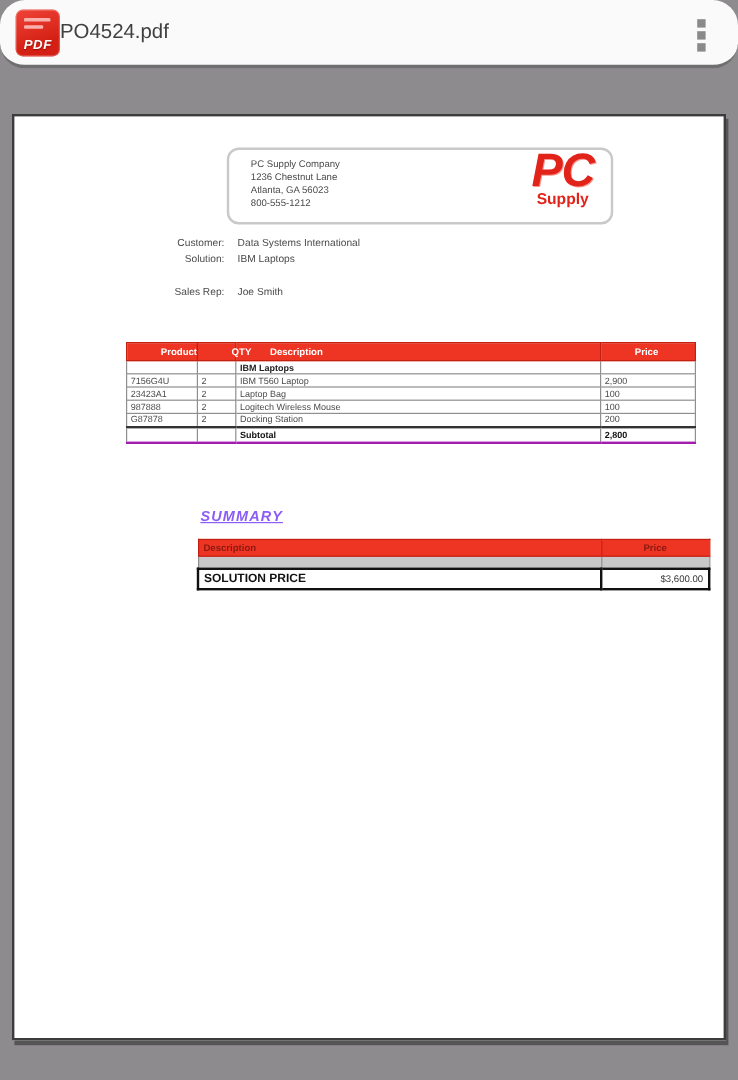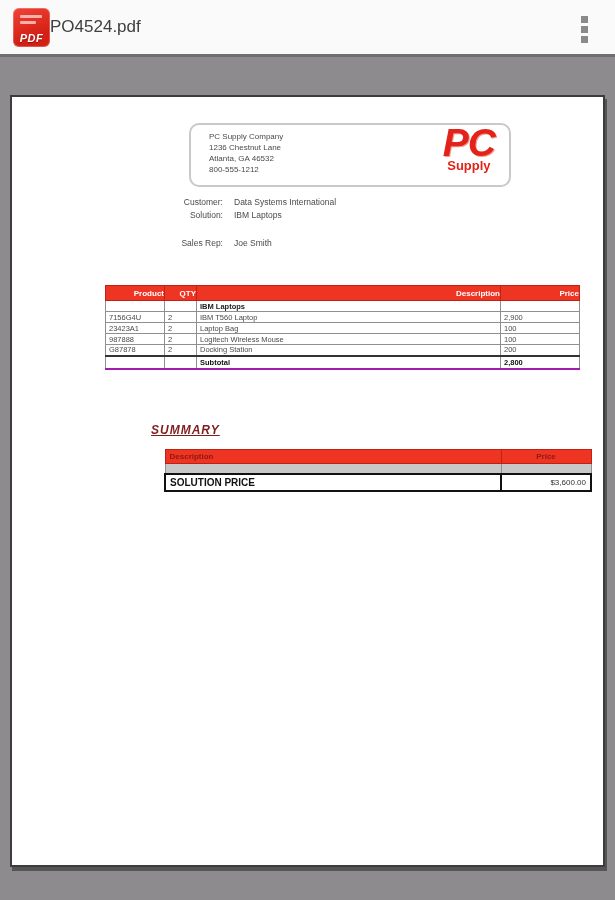--- a/index.html
+++ b/index.html
@@ -3,21 +3,21 @@
 <meta charset="utf-8">
 <style>
   * { margin: 0; padding: 0; box-sizing: border-box; }
   html, body { width: 615px; height: 900px; overflow: hidden; }
   body { font-family: "Liberation Sans", sans-serif; background: #8d8b8d; }
 
   
   .appbar {
     position: absolute; left: 0; top: 0; width: 615px; height: 57px;
     background: #fafafa; border-bottom: 3px solid #6f6f6f;
-    display: flex; align-items: center;
+    display: flex; align-items: center; border-radius: 21px;
   }
   .pdf-icon {
     width: 37px; height: 39px; margin-left: 13px; position: relative;
     background: linear-gradient(160deg, #f04438 0%, #d41f14 70%);
     border-radius: 6px; box-shadow: inset 0 0 0 1px rgba(255,255,255,0.25);
   }
   .pdf-icon .line { position: absolute; left: 7px; height: 3px; background: #f7b0aa; border-radius: 1px; }
   .pdf-icon .line.l1 { top: 7px;  width: 22px; }
   .pdf-icon .line.l2 { top: 13px; width: 16px; }
   .pdf-icon .label {
@@ -50,53 +50,53 @@
   .addr { position: absolute; left: 18px; top: 6px; font-size: 8px; line-height: 11px; color: #4f4f4f; }
   .logo { position: absolute; right: 14px; top: 2px; text-align: center; }
   .logo-top {
     font-size: 39px; font-weight: bold; font-style: italic; line-height: 32px;
     color: #e2231a; text-shadow: 1px 1px 0 #f59a93; letter-spacing: -1px;
   }
   .logo-bottom { font-size: 13px; font-weight: bold; color: #e2231a; line-height: 13px; }
 
   
   .info-block { position: absolute; left: 0; top: 99px; width: 400px; }
-  .info-row { display: flex; font-size: 8.5px; line-height: 13px; color: #4f4f4f; margin-left: 36px; }
+  .info-row { display: flex; font-size: 8.5px; line-height: 13px; color: #4f4f4f; }
   .info-row .lbl { width: 175px; text-align: right; }
   .info-row .val { margin-left: 11px; }
   .info-gap { height: 15px; }
 
   
   .items-table {
     position: absolute; left: 93px; top: 188px; width: 474px;
     border-collapse: collapse; table-layout: fixed;
     font-size: 7.5px;
   }
   .items-table col.c-product { width: 59px; }
   .items-table col.c-qty { width: 32px; }
   .items-table col.c-desc { width: 304px; }
   .items-table col.c-price { width: 79px; }
   .items-table th {
     background: #ee3524; color: #fff; font-size: 8px; font-weight: bold;
-    height: 15px; text-align: right; border: 1px solid #c22013;
+    height: 15px; text-align: left; border: 1px solid #c22013; padding-left: 28px;
   }
   .items-table td {
     border: 1px solid #8f8f8f; height: 11px; padding: 0 3px;
     white-space: nowrap; overflow: hidden; color: #4a4a4a;
   }
   .items-table { border: 1px solid #4a4a4a; }
   .items-table td.t-right { text-align: left; }
   .items-table tr.group-row td { font-weight: bold; color: #222; }
   .items-table tbody.subtotal td { font-weight: bold; color: #111; border-top: 2px solid #333; border-bottom: 2px solid #a21caf; height: 13px; }
 
   
   .summary-heading {
-    position: absolute; left: 139px; top: 326px;
+    position: absolute; left: 155px; top: 326px;
     font-size: 12px; font-weight: bold; font-style: italic;
-    text-decoration: underline; letter-spacing: 1px; color: #7f1d1d;
+    text-decoration: underline; letter-spacing: 1px; color: #8b5cf6;
   }
   .summary-table {
     position: absolute; left: 152px; top: 352px; width: 426px;
     border-collapse: collapse; table-layout: fixed; border: 1px solid #4a4a4a;
   }
   .summary-table col.c-desc { width: 336px; }
   .summary-table col.c-price { width: 90px; }
   .summary-table th {
     background: #ee3524; color: #8b1a10; font-size: 8px; font-weight: bold;
     height: 14px; border: 1px solid #c22013;
@@ -127,21 +127,21 @@
   </div>
 </div>
 
 <div class="viewer">
   <div class="page">
 
     <div class="letterhead">
       <div class="addr">
         <div>PC Supply Company</div>
         <div>1236 Chestnut Lane</div>
-        <div>Atlanta, GA 46532</div>
+        <div>Atlanta, GA 56023</div>
         <div>800-555-1212</div>
       </div>
       <div class="logo">
         <div class="logo-top">PC</div>
         <div class="logo-bottom">Supply</div>
       </div>
     </div>
 
     <div class="info-block">
       <div class="info-row">

